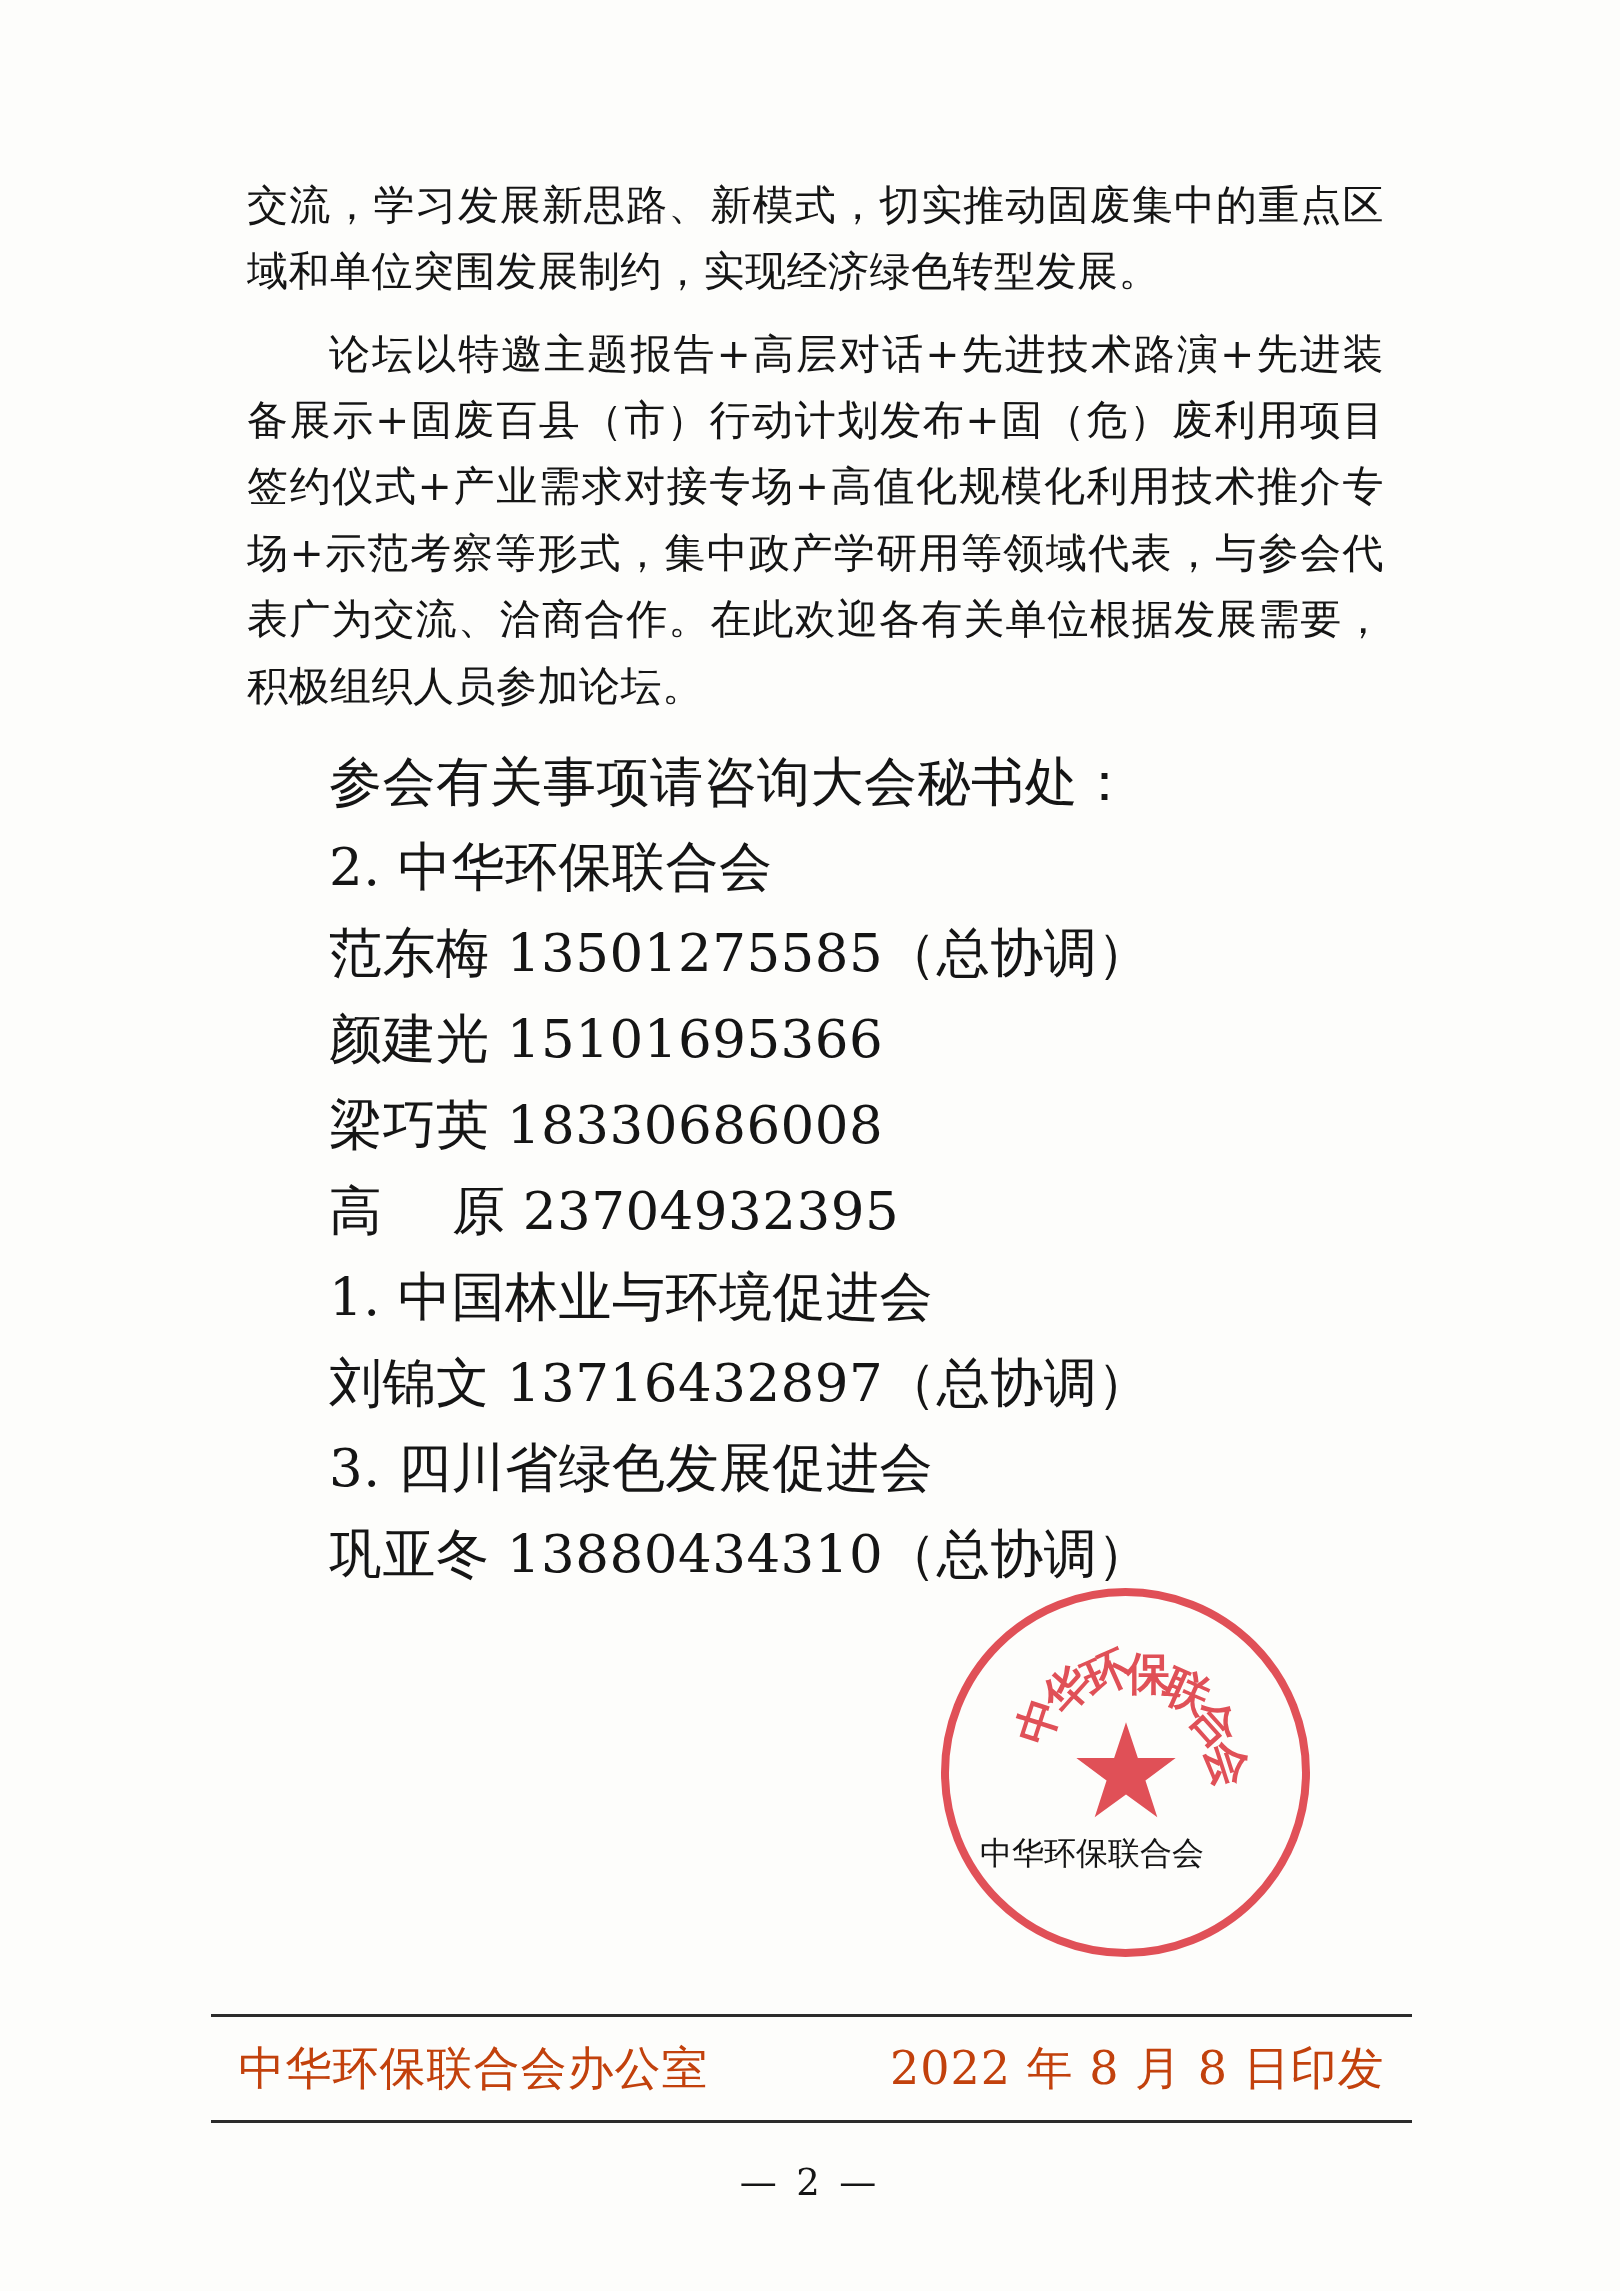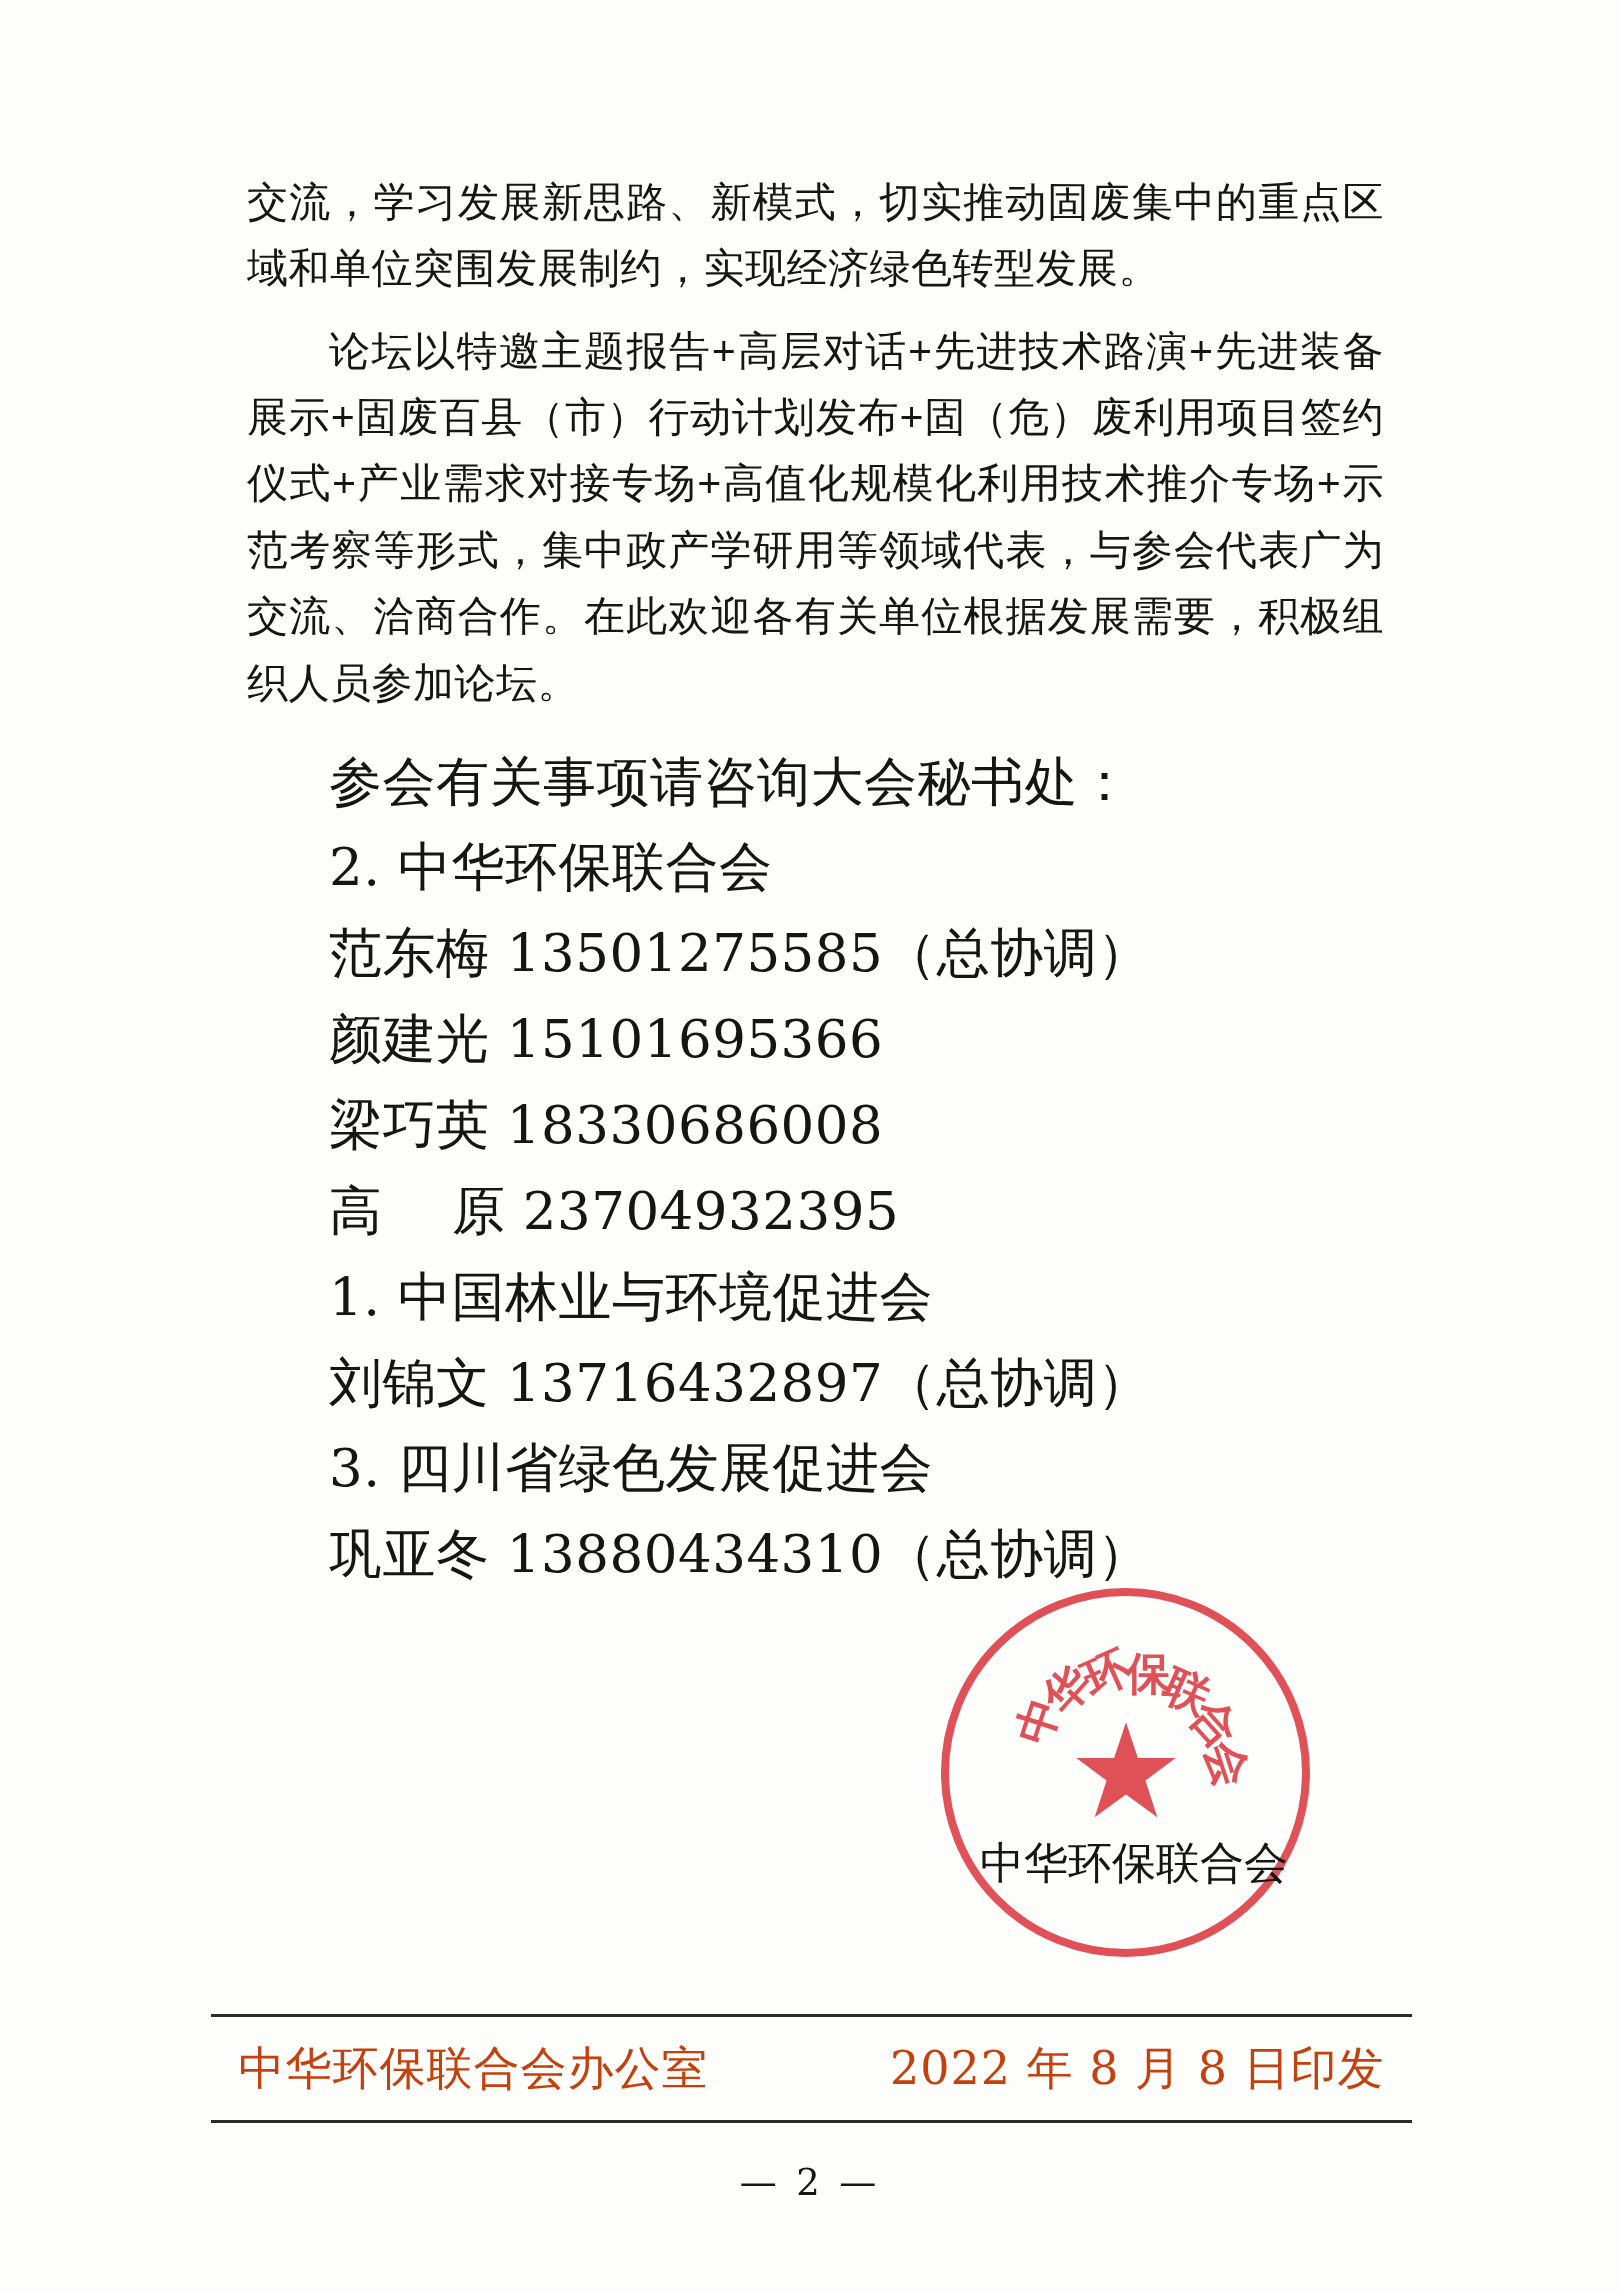--- a/index.html
+++ b/index.html
@@ -28,21 +28,20 @@
     top: 172px;
     width: 1137px;
   }
   .para {
     font-size: 41px;
     line-height: 1.62;
     letter-spacing: 0.5px;
     text-align: justify;
     margin: 0 0 0 0;
     color: #151515;
-    font-family: Liberation Mono, monospace;
   }
   .indent {
     text-indent: 82px;
   }
   .gap-top {
     margin-top: 15.7px;
   }
   .line {
     font-size: 53px;
     line-height: 1.62;
@@ -54,21 +53,21 @@
   }
   .contact-block {
     margin-top: 19.6px;
   }
   .signature {
     position: absolute;
     left: 980px;
     top: 1828px;
     width: 372px;
     text-align: left;
-    font-size: 44px;
+    font-size: 32px;
     line-height: 1.6;
     color: #151515;
     z-index: 3;
   }
   .stamp {
     position: absolute;
     left: 941px;
     top: 1588px;
     width: 353px;
     height: 353px;

